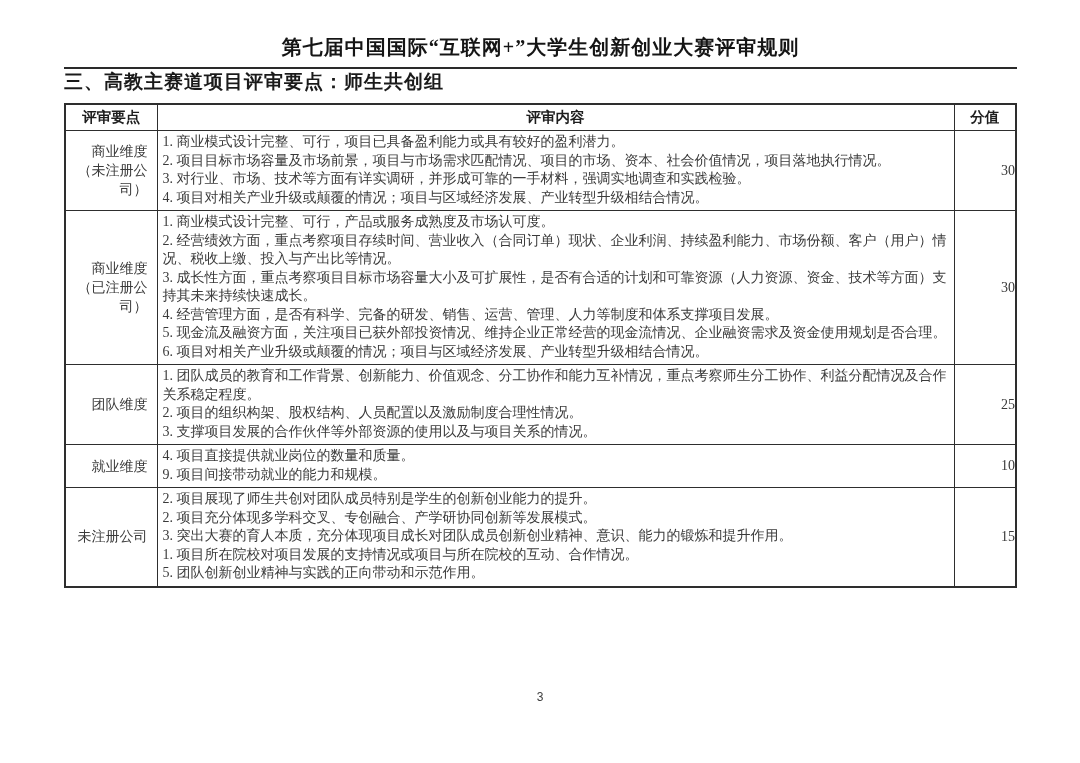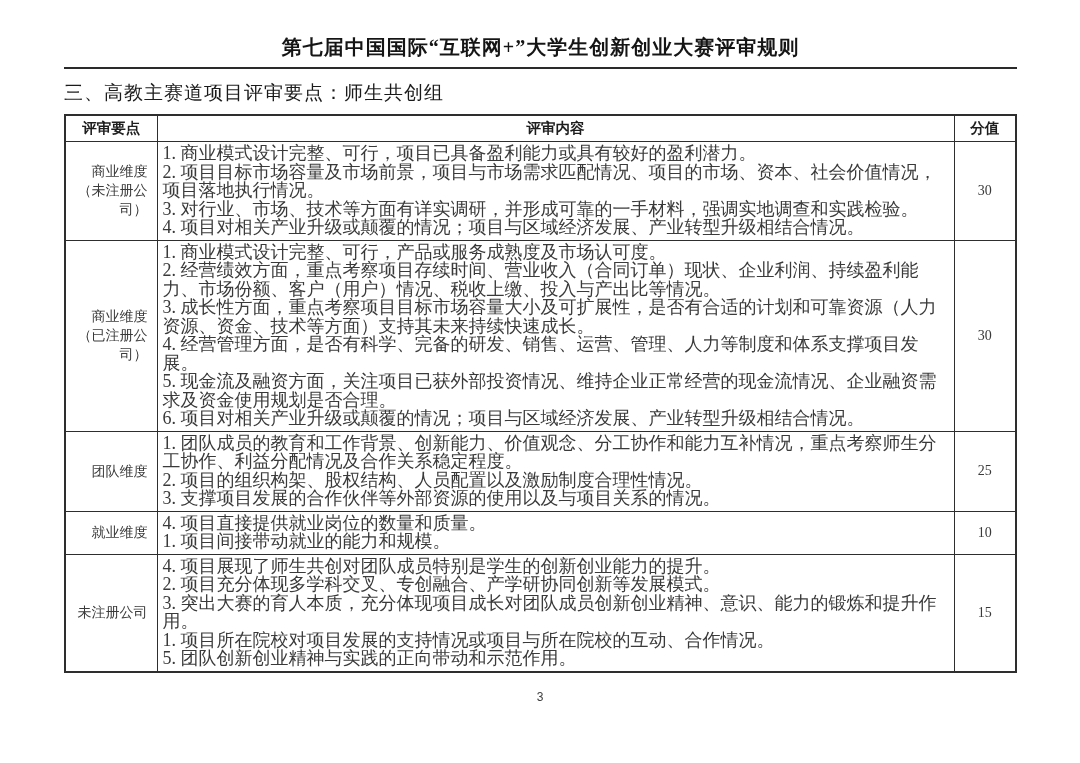--- a/index.html
+++ b/index.html
@@ -25,23 +25,22 @@
     letter-spacing: 1px;
     line-height: 26px;
   }
   .title-rule {
     margin-top: 7px;
     border-bottom: 2px solid #2a2a2a;
     width: 100%;
     height: 0;
   }
   .section-heading {
-    margin-top: 11px;
     font-size: 19px;
-    font-weight: 400;
+    font-weight: 700;
     color: #1a1a1a;
     letter-spacing: 1px;
     line-height: 26px;
   }
   table.eval-table {
     margin-top: 8px;
     width: 953px;
     border-collapse: collapse;
     table-layout: fixed;
     border-radius: 32px;
@@ -65,27 +64,27 @@
     vertical-align: middle;
     font-size: 14px;
     line-height: 19px;
     padding: 2px 9px;
     white-space: pre-line;
     color: #3a3a3a;
   }
   td.content {
     vertical-align: middle;
     padding: 2px 6px 3px 5px;
-    font-size: 18px;
+    font-size: 14px;
     line-height: 18.5px;
     color: #3a3a3a;
   }
   td.content .item { display: block; }
   td.score {
-    text-align: center;
+    text-align: right;
     vertical-align: middle;
     font-size: 14px;
     color: #3a3a3a;
   }
   .page-number {
     position: absolute;
     left: 0;
     right: 0;
     top: 690px;
     text-align: center;
@@ -148,28 +147,28 @@
           <span class="item">1. 团队成员的教育和工作背景、创新能力、价值观念、分工协作和能力互补情况，重点考察师生分工协作、利益分配情况及合作关系稳定程度。</span>
           <span class="item">2. 项目的组织构架、股权结构、人员配置以及激励制度合理性情况。</span>
           <span class="item">3. 支撑项目发展的合作伙伴等外部资源的使用以及与项目关系的情况。</span>
         </td>
         <td class="score">25</td>
       </tr>
       <tr>
         <td class="label">就业维度</td>
         <td class="content">
           <span class="item">4. 项目直接提供就业岗位的数量和质量。</span>
-          <span class="item">1. 项目间接带动就业的能力和规模。</span>
+          <span class="item">9. 项目间接带动就业的能力和规模。</span>
         </td>
         <td class="score">10</td>
       </tr>
       <tr>
         <td class="label">未注册公司</td>
         <td class="content">
-          <span class="item">4. 项目展现了师生共创对团队成员特别是学生的创新创业能力的提升。</span>
+          <span class="item">2. 项目展现了师生共创对团队成员特别是学生的创新创业能力的提升。</span>
           <span class="item">2. 项目充分体现多学科交叉、专创融合、产学研协同创新等发展模式。</span>
           <span class="item">3. 突出大赛的育人本质，充分体现项目成长对团队成员创新创业精神、意识、能力的锻炼和提升作用。</span>
           <span class="item">1. 项目所在院校对项目发展的支持情况或项目与所在院校的互动、合作情况。</span>
           <span class="item">5. 团队创新创业精神与实践的正向带动和示范作用。</span>
         </td>
         <td class="score">15</td>
       </tr>
     </tbody>
   </table>
 

